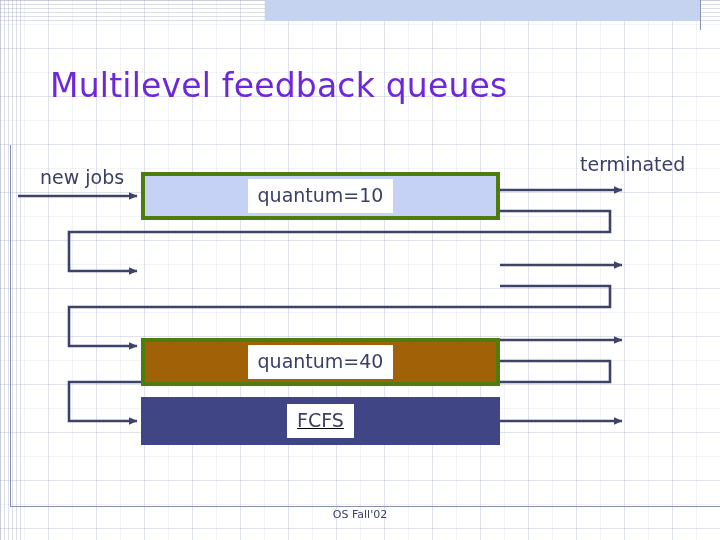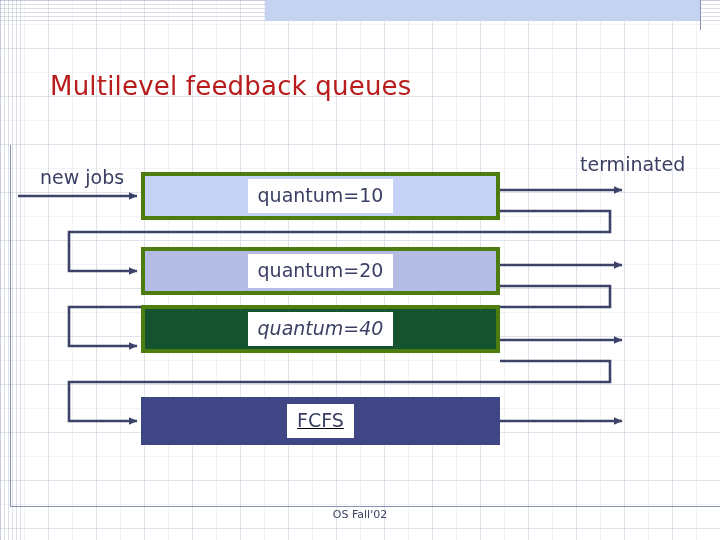--- a/index.html
+++ b/index.html
@@ -34,23 +34,23 @@
 
   .banner{
     position:absolute;
     background:#c6d3f0;
   }
   .rule{position:absolute;background:#8792b0;}
 
   .title{
     position:absolute;
     left:50px; top:66px;
-    font-size:26px;
+    font-size:33px;
     line-height:40px;
-    color:#b91c1c;
+    color:#6d28d9;
     white-space:nowrap;
     letter-spacing:.2px;
   }
 
   .qbox{
     position:absolute;
     left:141px; width:359px; height:48px;
     border:4px solid #4d7c0f;
     box-sizing:border-box;
     display:flex;align-items:center;justify-content:center;
@@ -121,25 +121,22 @@
       <path d="M500,361 L610,361 L610,382 L69,382 L69,421 L137,421" marker-end="url(#ah)"></path>
 
       <path d="M500,421 L622,421" marker-end="url(#ah)"></path>
     </g>
   </svg>
 
   <div class="qbox" style="top:172px;background:#c6d2f5;">
     <span class="qlabel">quantum=10</span>
   </div>
 
-  <div class="qbox" style="top:247px;background:#b4bce3;">
-    <span class="qlabel">quantum=20</span>
-  </div>
 
-  <div class="qbox" style="top:305px;background:#14532d;font-style:italic;">
+  <div class="qbox" style="top:338px;background:#a16207;">
     <span class="qlabel">quantum=40</span>
   </div>
 
   <div class="qbox" style="top:397px;background:#3f4585;border-color:#3f4585;text-decoration:underline;">
     <span class="qlabel">FCFS</span>
   </div>
 
   <div class="footer">OS Fall'02</div>
 
 </div>

